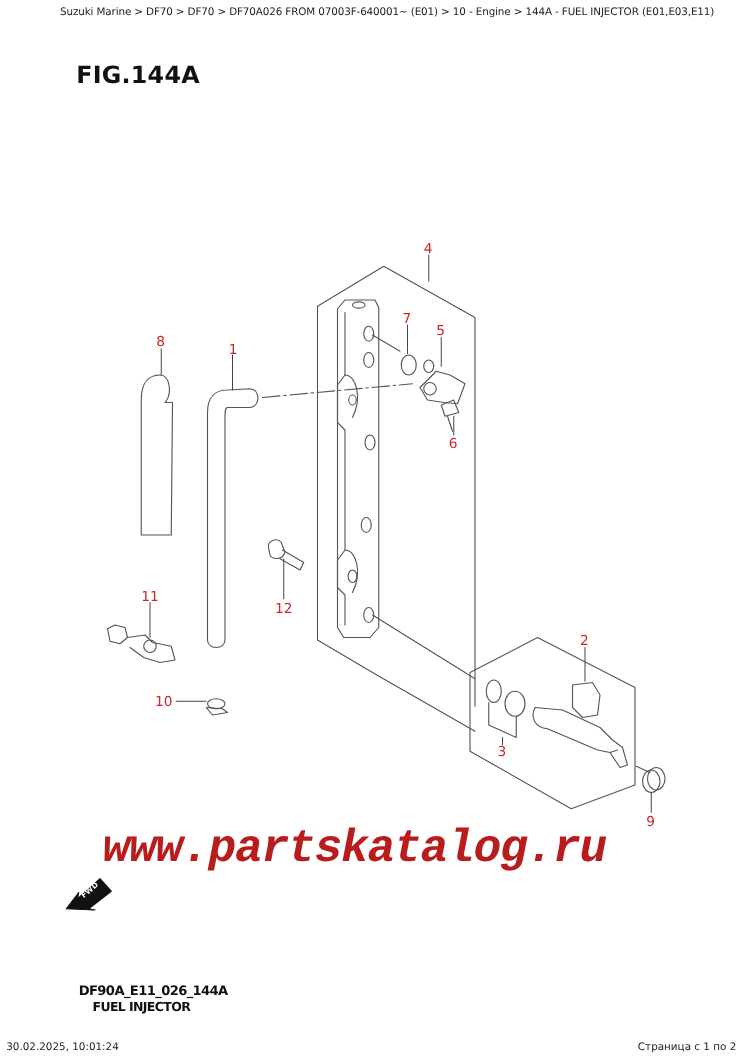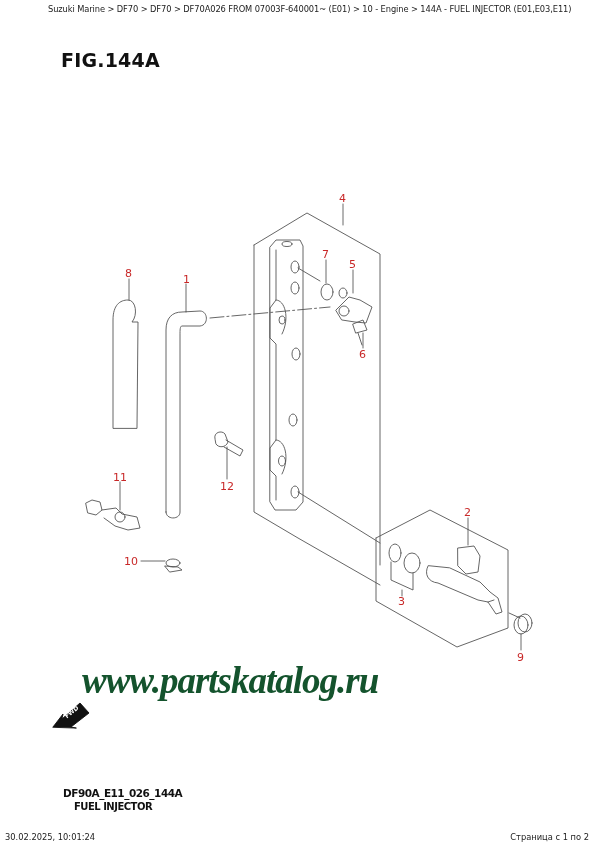--- a/index.html
+++ b/index.html
@@ -1,21 +1,21 @@
 <!DOCTYPE html>
 <html><head>
 <meta charset="utf-8">
 <style>
   html, body { margin: 0; padding: 0; background: #ffffff; }
   body { width: 600px; height: 848px; position: relative; overflow: hidden; font-family: "DejaVu Sans", sans-serif; }
   .breadcrumb { position: absolute; left: 5px; top: 4px; font-size: 8.3px; color: #222; white-space: nowrap; letter-spacing: -0.1px; margin-left: 43px; }
   .fig-title { position: absolute; left: 61px; top: 49px; font-size: 19px; font-weight: bold; color: #111; letter-spacing: 0.2px; text-align: right; }
   .diagram { position: absolute; left: 0; top: 0; width: 600px; height: 848px; }
   .callout { font-family: "DejaVu Sans", sans-serif; font-size: 11px; fill: #c82828; }
-  .watermark { position: absolute; left: 82px; top: 659px; font-family: Liberation Serif, serif; font-weight: bold; font-style: italic; font-size: 37px; color: #14532d; letter-spacing: -1px; white-space: nowrap; }
+  .watermark { position: absolute; left: 82px; top: 659px; font-family: Liberation Mono, monospace; font-weight: bold; font-style: italic; font-size: 37px; color: #b91c1c; letter-spacing: -1px; white-space: nowrap; }
   .code { position: absolute; left: 63px; top: 787px; font-size: 10.5px; font-weight: bold; color: #111; letter-spacing: -0.5px; }
   .caption { position: absolute; left: 74px; top: 801px; font-size: 10px; font-weight: bold; color: #111; letter-spacing: -0.5px; }
   .timestamp { position: absolute; left: 5px; top: 832px; font-size: 8.3px; color: #222; }
   .pager { position: absolute; right: 11px; top: 832px; font-size: 8.3px; color: #222; text-align: center; }
 </style>
 </head>
 <body>
 
 <div class="breadcrumb">Suzuki Marine &gt; DF70 &gt; DF70 &gt; DF70A026 FROM 07003F-640001~ (E01) &gt; 10 - Engine &gt; 144A - FUEL INJECTOR (E01,E03,E11)</div>
 <div class="fig-title">FIG.144A</div>

